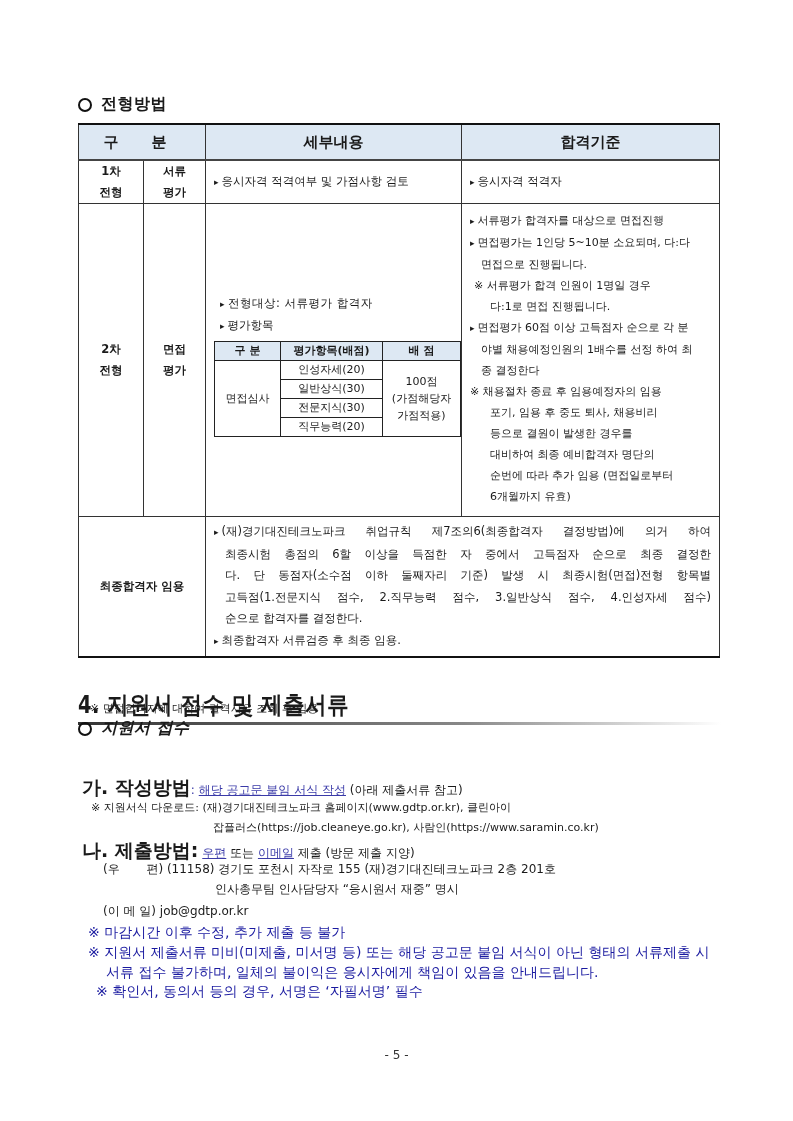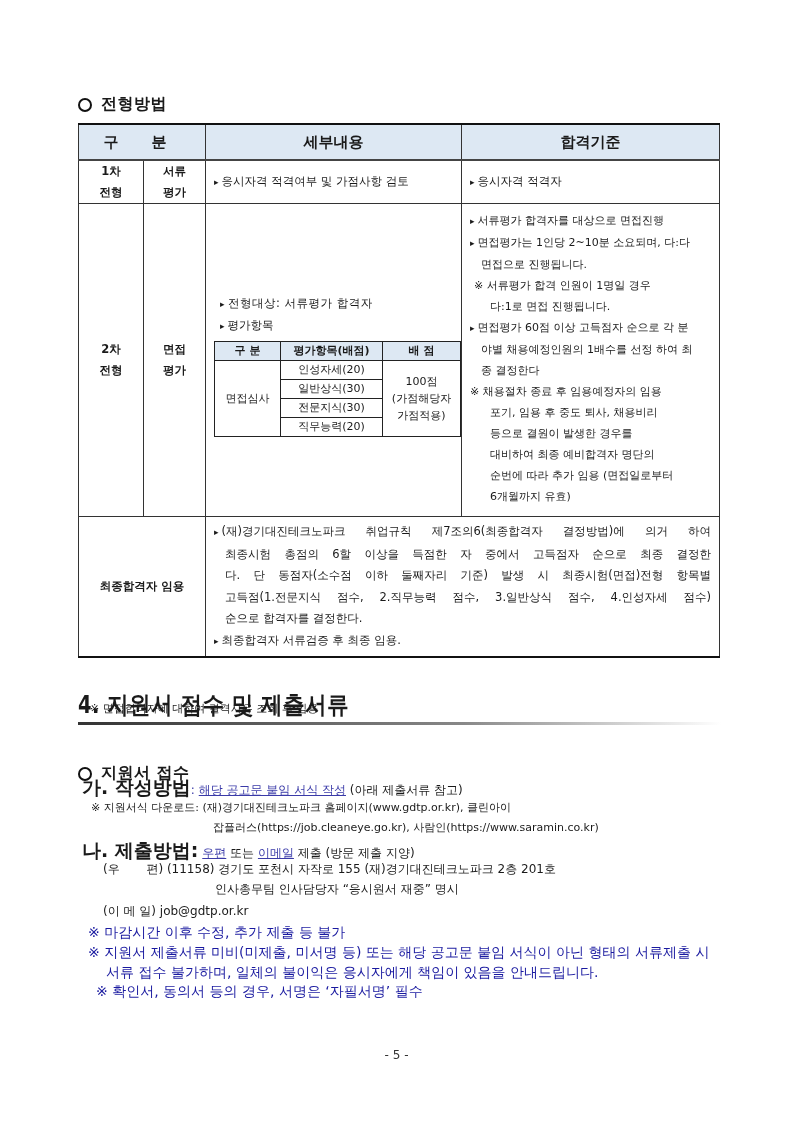--- a/index.html
+++ b/index.html
@@ -122,21 +122,21 @@
                 <td>전문지식(30)</td>
               </tr>
           <tr>
                 <td>직무능력(20)</td>
               </tr>
         </tbody>
           </table>
       </td>
       <td class="content" style="font-size:11px; vertical-align:top; padding-top:6px;">
         <div class="bullet">서류평가 합격자를 대상으로 면접진행</div>
-        <div class="bullet">면접평가는 1인당 2~10분 소요되며, 다:다</div>
+        <div class="bullet">면접평가는 1인당 5~10분 소요되며, 다:다</div>
         <div class="indent1">면접으로 진행됩니다.</div>
         <div class="noteline">※  서류평가 합격 인원이 1명일 경우</div>
         <div class="indent2">다:1로 면접 진행됩니다.</div>
         <div class="bullet">면접평가 60점 이상 고득점자 순으로 각 분</div>
         <div class="indent1">야별 채용예정인원의 1배수를 선정 하여 최</div>
         <div class="indent1">종 결정한다</div>
         <div>※  채용절차 종료 후 임용예정자의 임용</div>
         <div class="indent2">포기, 임용 후 중도 퇴사, 채용비리</div>
         <div class="indent2">등으로 결원이 발생한 경우를</div>
         <div class="indent2">대비하여 최종 예비합격자 명단의</div>
@@ -157,21 +157,21 @@
       </td>
     </tr>
   </tbody>
 </table>
 
 <div class="footnote">※ 면접합격자에 대하여 결격사유 조회 후 임용</div>
 
 <div class="chapter">4. 지원서 접수 및 제출서류</div>
 <div class="chapter-rule"></div>
 
-<div class="sec-heading" style="top:763px;">
+<div class="sec-heading" style="top:718px;font-style:italic;">
   <span class="circle-mark"></span>
   <span>지원서 접수</span>
 </div>
 
 <div class="line" style="left:82px; top:775px;">
   <span class="lbl">가. 작성방법</span><span class="link" style="text-decoration:none;">:</span>
   <span class="link">해당 공고문 붙임 서식 작성</span>
   <span>(아래 제출서류 참고)</span>
 </div>
 <div class="line small" style="left:91px; top:800px;">※  지원서식 다운로드: (재)경기대진테크노파크 홈페이지(www.gdtp.or.kr), 클린아이</div>

